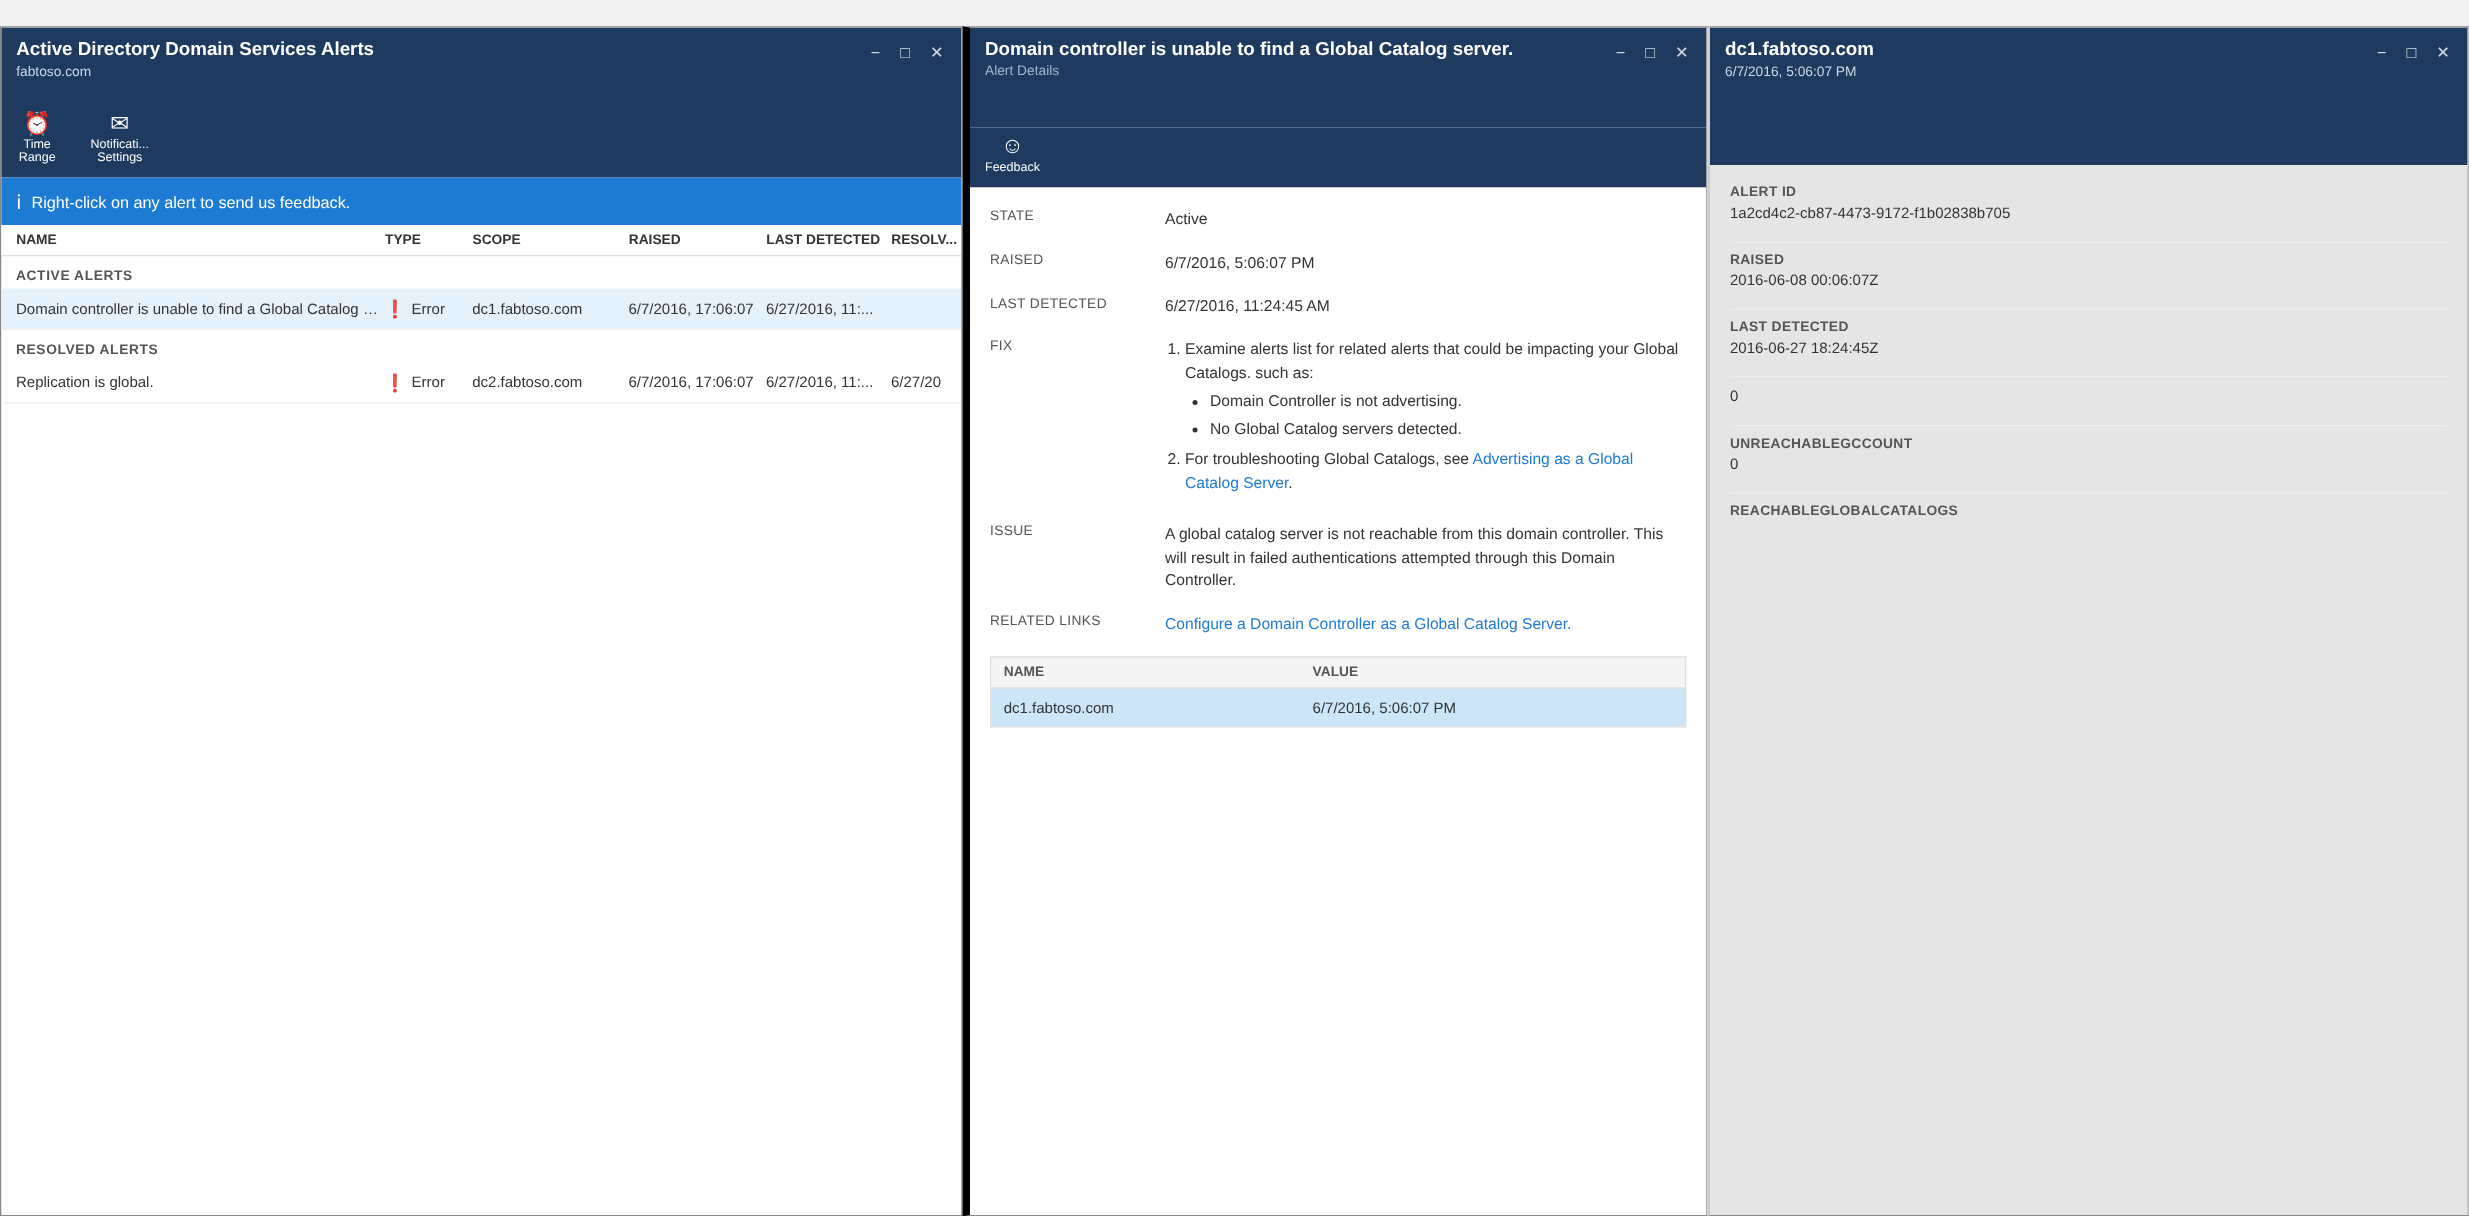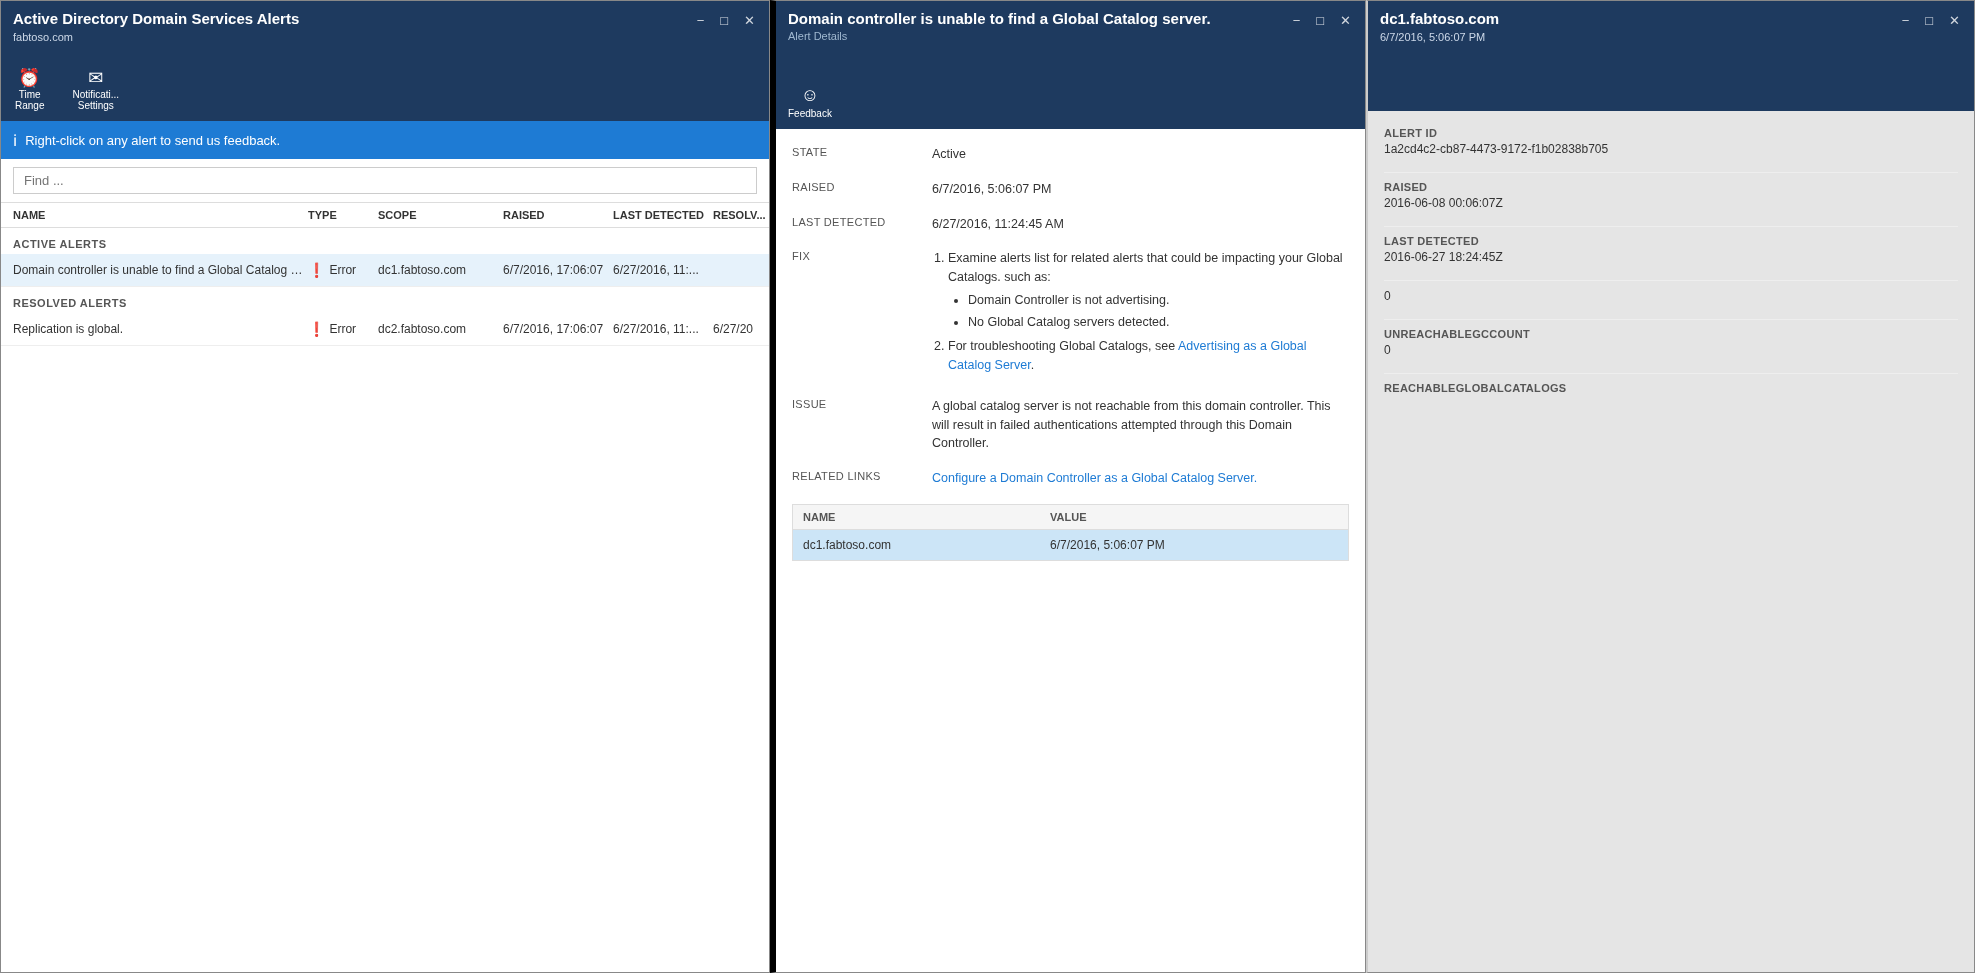--- a/index.html
+++ b/index.html
@@ -11,20 +11,21 @@
       height: 100%;
     }
 
     
     .window {
       display: flex;
       flex-direction: column;
       border: 1px solid #888;
       background: #fff;
       overflow: hidden;
+      margin-top: 21px;
     }
 
     .window-titlebar {
       background: #1e3a5f;
       color: #fff;
       display: flex;
       align-items: flex-start;
       justify-content: space-between;
       padding: 8px 8px 6px 12px;
       min-height: 62px;
@@ -278,23 +279,20 @@
       </button>
       <button class="toolbar-btn">
         <span class="icon">✉</span>
         <span style="white-space:pre;">Notificati...
 Settings</span>
       </button>
     </div>
     <div class="info-bar">
       <span class="info-icon">ℹ</span>
       <span>Right-click on any alert to send us feedback.</span>
-    </div>
-    <div class="search-bar">
-      <input class="search-input" type="text" placeholder="Find ..." style="">
     </div>
     <div class="column-headers">
       <span class="col-header col-name">NAME</span>
       <span class="col-header col-type">TYPE</span>
       <span class="col-header col-scope">SCOPE</span>
       <span class="col-header col-raised">RAISED</span>
       <span class="col-header col-lastdet">LAST DETECTED</span>
       <span class="col-header col-resolv">RESOLV...</span>
     </div>
     <div class="alerts-content">

